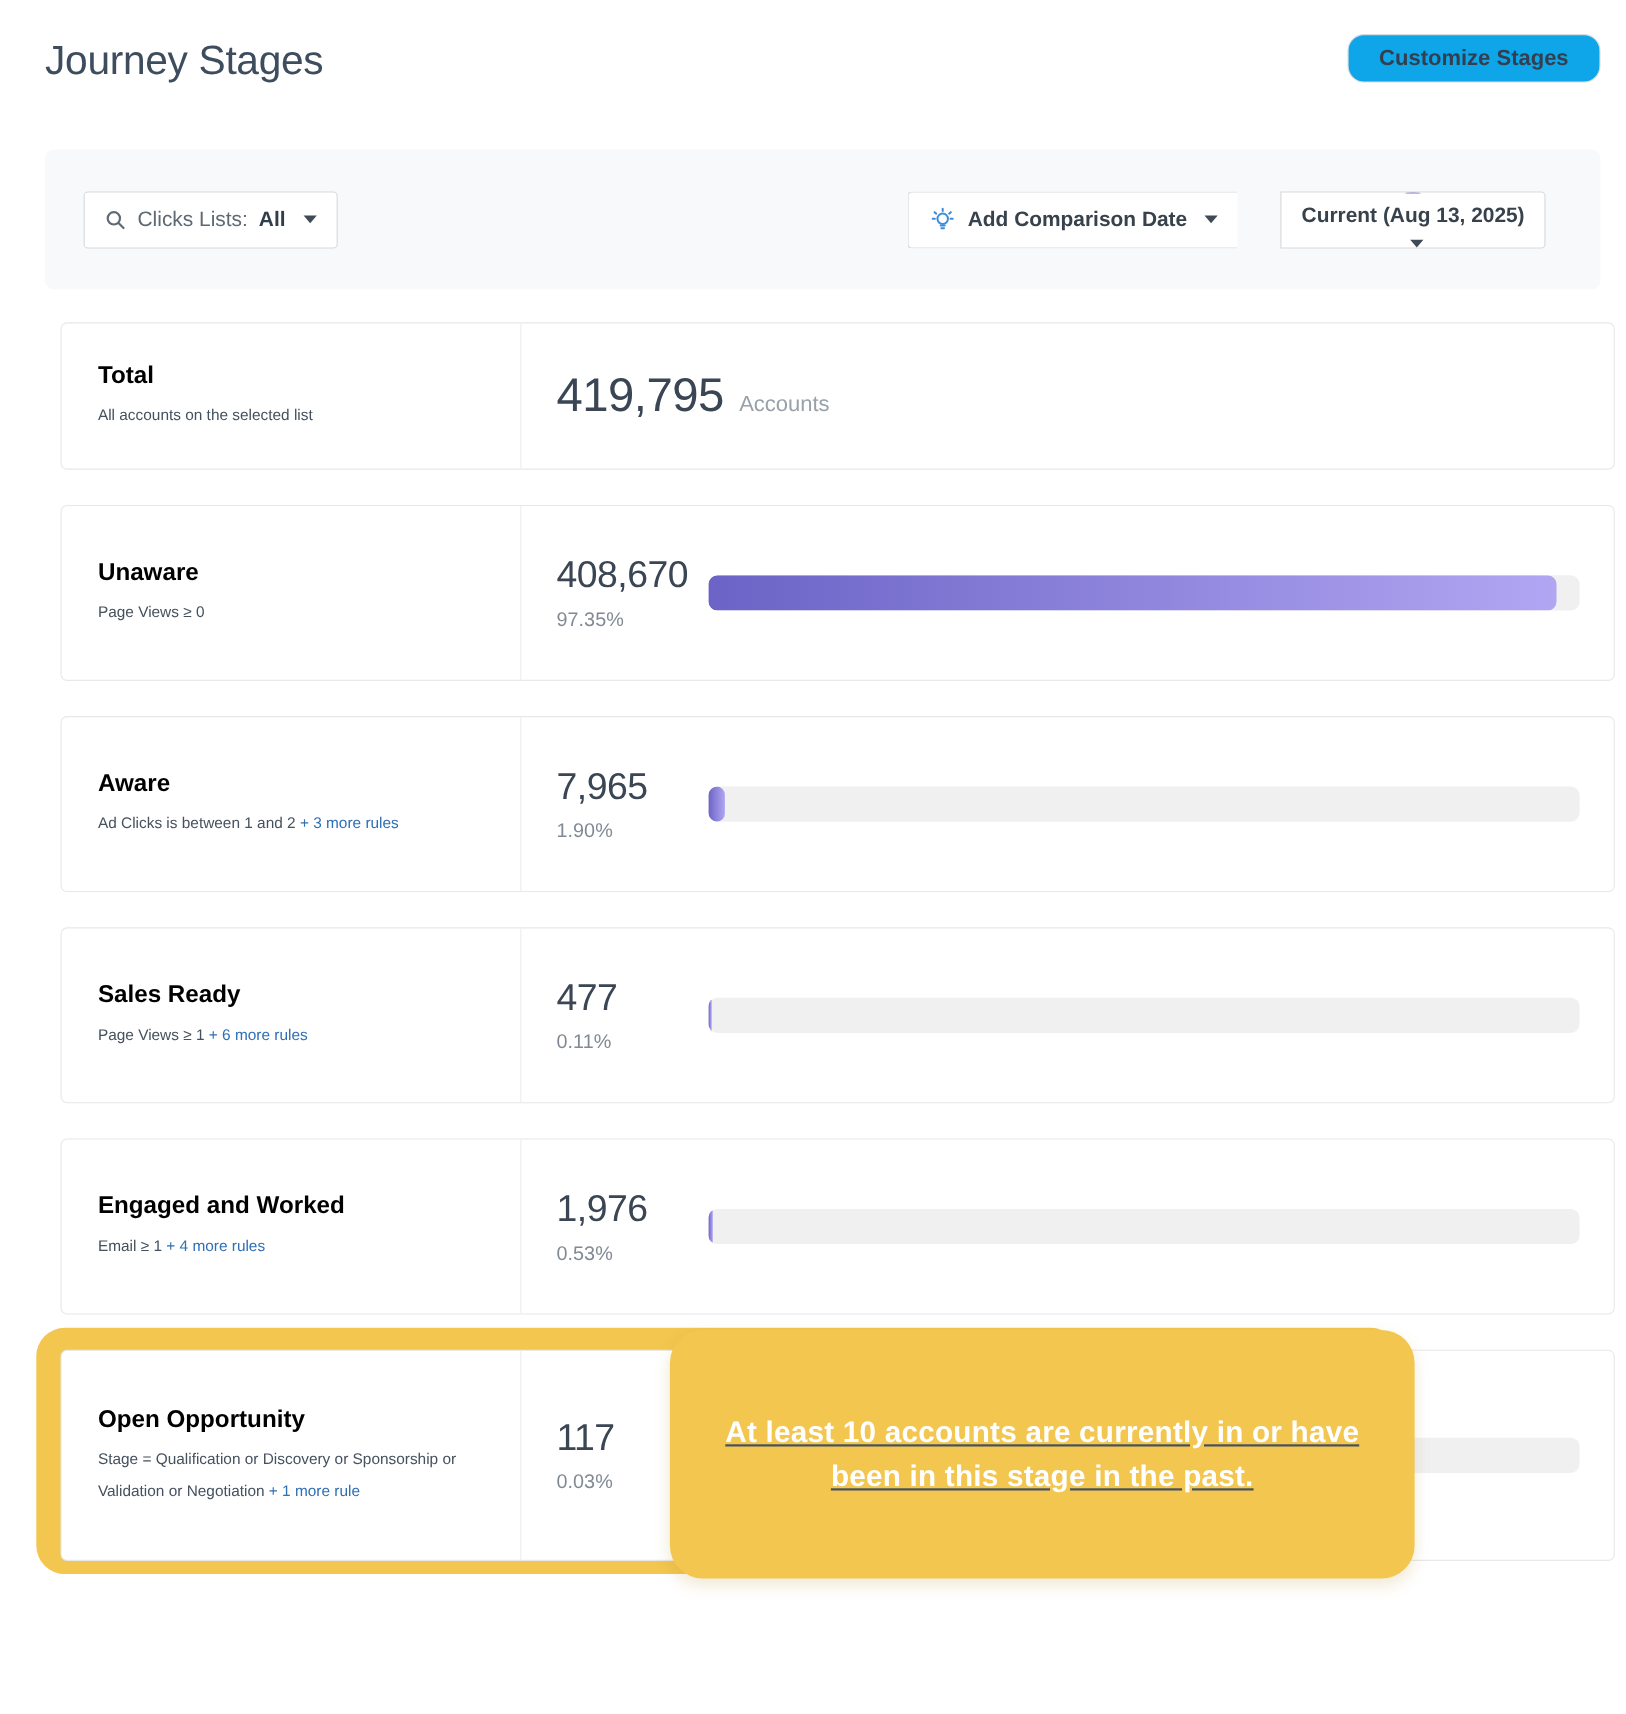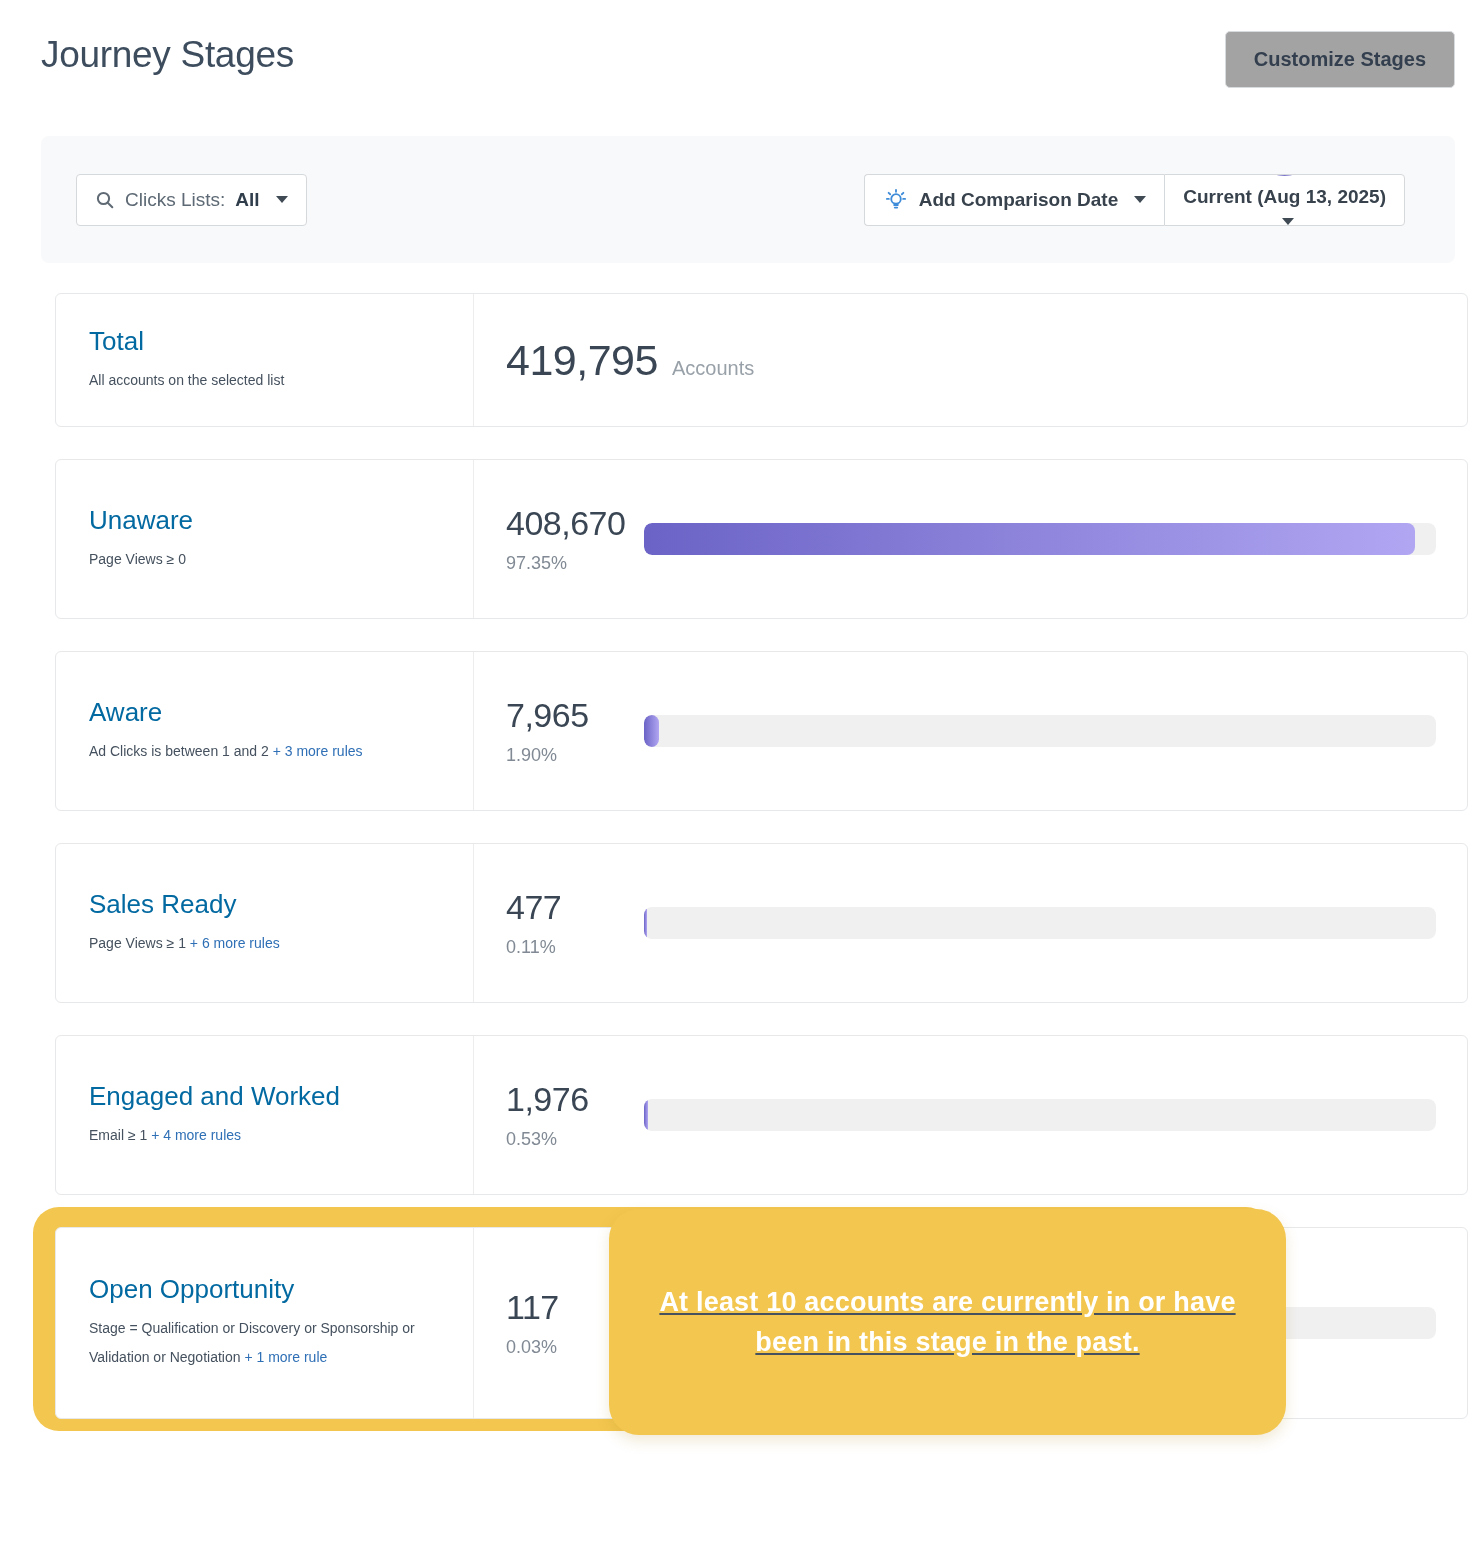--- a/index.html
+++ b/index.html
@@ -8,22 +8,22 @@
     width:1478px; height:1558px; position:relative; overflow:hidden;
     font-family:"Liberation Sans","DejaVu Sans",sans-serif;
     color:#45515e;
   }
   .page { position:relative; width:1478px; height:1558px; }
 
   
   .topbar { position:relative; padding:34px 23px 0 41px; height:102px; }
   .page-title { font-size:37px; font-weight:400; color:#3d4d5e; letter-spacing:-0.3px; }
   .customize-btn {
-    position:absolute; top:31px; right:23px; height:57px; padding:0 28px;
-    background:#a3a3a3; border:1px solid #d8dbde; border-radius:5px;
+    position:absolute; top:31px; right:23px; height:44px; padding:0 28px;
+    background:#0ea5e9; border:1px solid #d8dbde; border-radius:15px;
     font-family:inherit; font-size:20px; font-weight:700; color:#333f4e; cursor:pointer;
   }
 
   
   .filterbar {
     position:relative; margin:34px 23px 0 41px; height:127px;
     background:#f8f9fa; border-radius:8px;
     display:flex; align-items:center; justify-content:space-between;
     padding:0 50px 0 35px;
   }
@@ -31,42 +31,42 @@
     height:52px; background:#fff; border:1px solid #d5d9dc; border-radius:4px;
     display:flex; align-items:center; gap:10px; padding:0 18px;
     font-size:19px; color:#5d6974; cursor:pointer;
   }
   .dropdown .strong { color:#303d4b; font-weight:700; }
   .caret {
     width:0; height:0; margin-left:6px;
     border-left:6px solid transparent; border-right:6px solid transparent;
     border-top:7px solid #3f4a55;
   }
-  .right-group { display:flex; }
+  .right-group { display:flex;gap:39px; }
   .right-group .dropdown { border-radius:0; font-weight:600; color:#38424d; }
   .right-group .dropdown:first-child { border-radius:4px 0 0 4px; border-right:none; }
   .right-group .dropdown:last-child { border-radius:0 4px 4px 0;flex-direction:column; }
   .dot { width:15px; height:15px; border-radius:50%; background:var(--dot-purple,#7b74ca); }
 
   
   .card {
     margin:0 10px 0 55px; width:1413px; background:#fff;
     border:1px solid #e6e8ea; border-radius:6px;
     display:flex; position:relative; z-index:1;
   }
   .total-card { margin-top:30px; height:134px; }
   .stage-card { height:160px; }
   .stage-wrap { margin-top:32px; position:relative; }
   .stage-wrap.highlighted .stage-card { height:192px; }
 
   .cell-left {
     width:418px; flex:0 0 418px; border-right:1px solid #ededee;
     display:flex; flex-direction:column; justify-content:center; padding-left:33px;
   }
-  .stage-title { font-size:26px; font-weight:400; color:#0369a1; margin-bottom:9px; }
+  .stage-title { font-size:22px; font-weight:700; color:#000000; margin-bottom:9px; }
   .desc { font-size:14px; line-height:29px; color:#45515e; width:345px; }
   .desc .link { color:#2e6fb5; cursor:pointer; }
 
   .cell-right { flex:1; display:flex; align-items:center; padding:0 31px 0 32px; }
   .numcol { width:138px; flex:0 0 138px; }
   .num { font-size:34px; color:#3a4654; letter-spacing:-0.5px; }
   .pct { font-size:18px; color:#818a94; margin-top:10px; }
 
   .total-right { flex:1; display:flex; align-items:baseline; padding-left:32px; align-self:center; }
   .total-num { font-size:43px; color:#3a4654; letter-spacing:-0.5px; }

